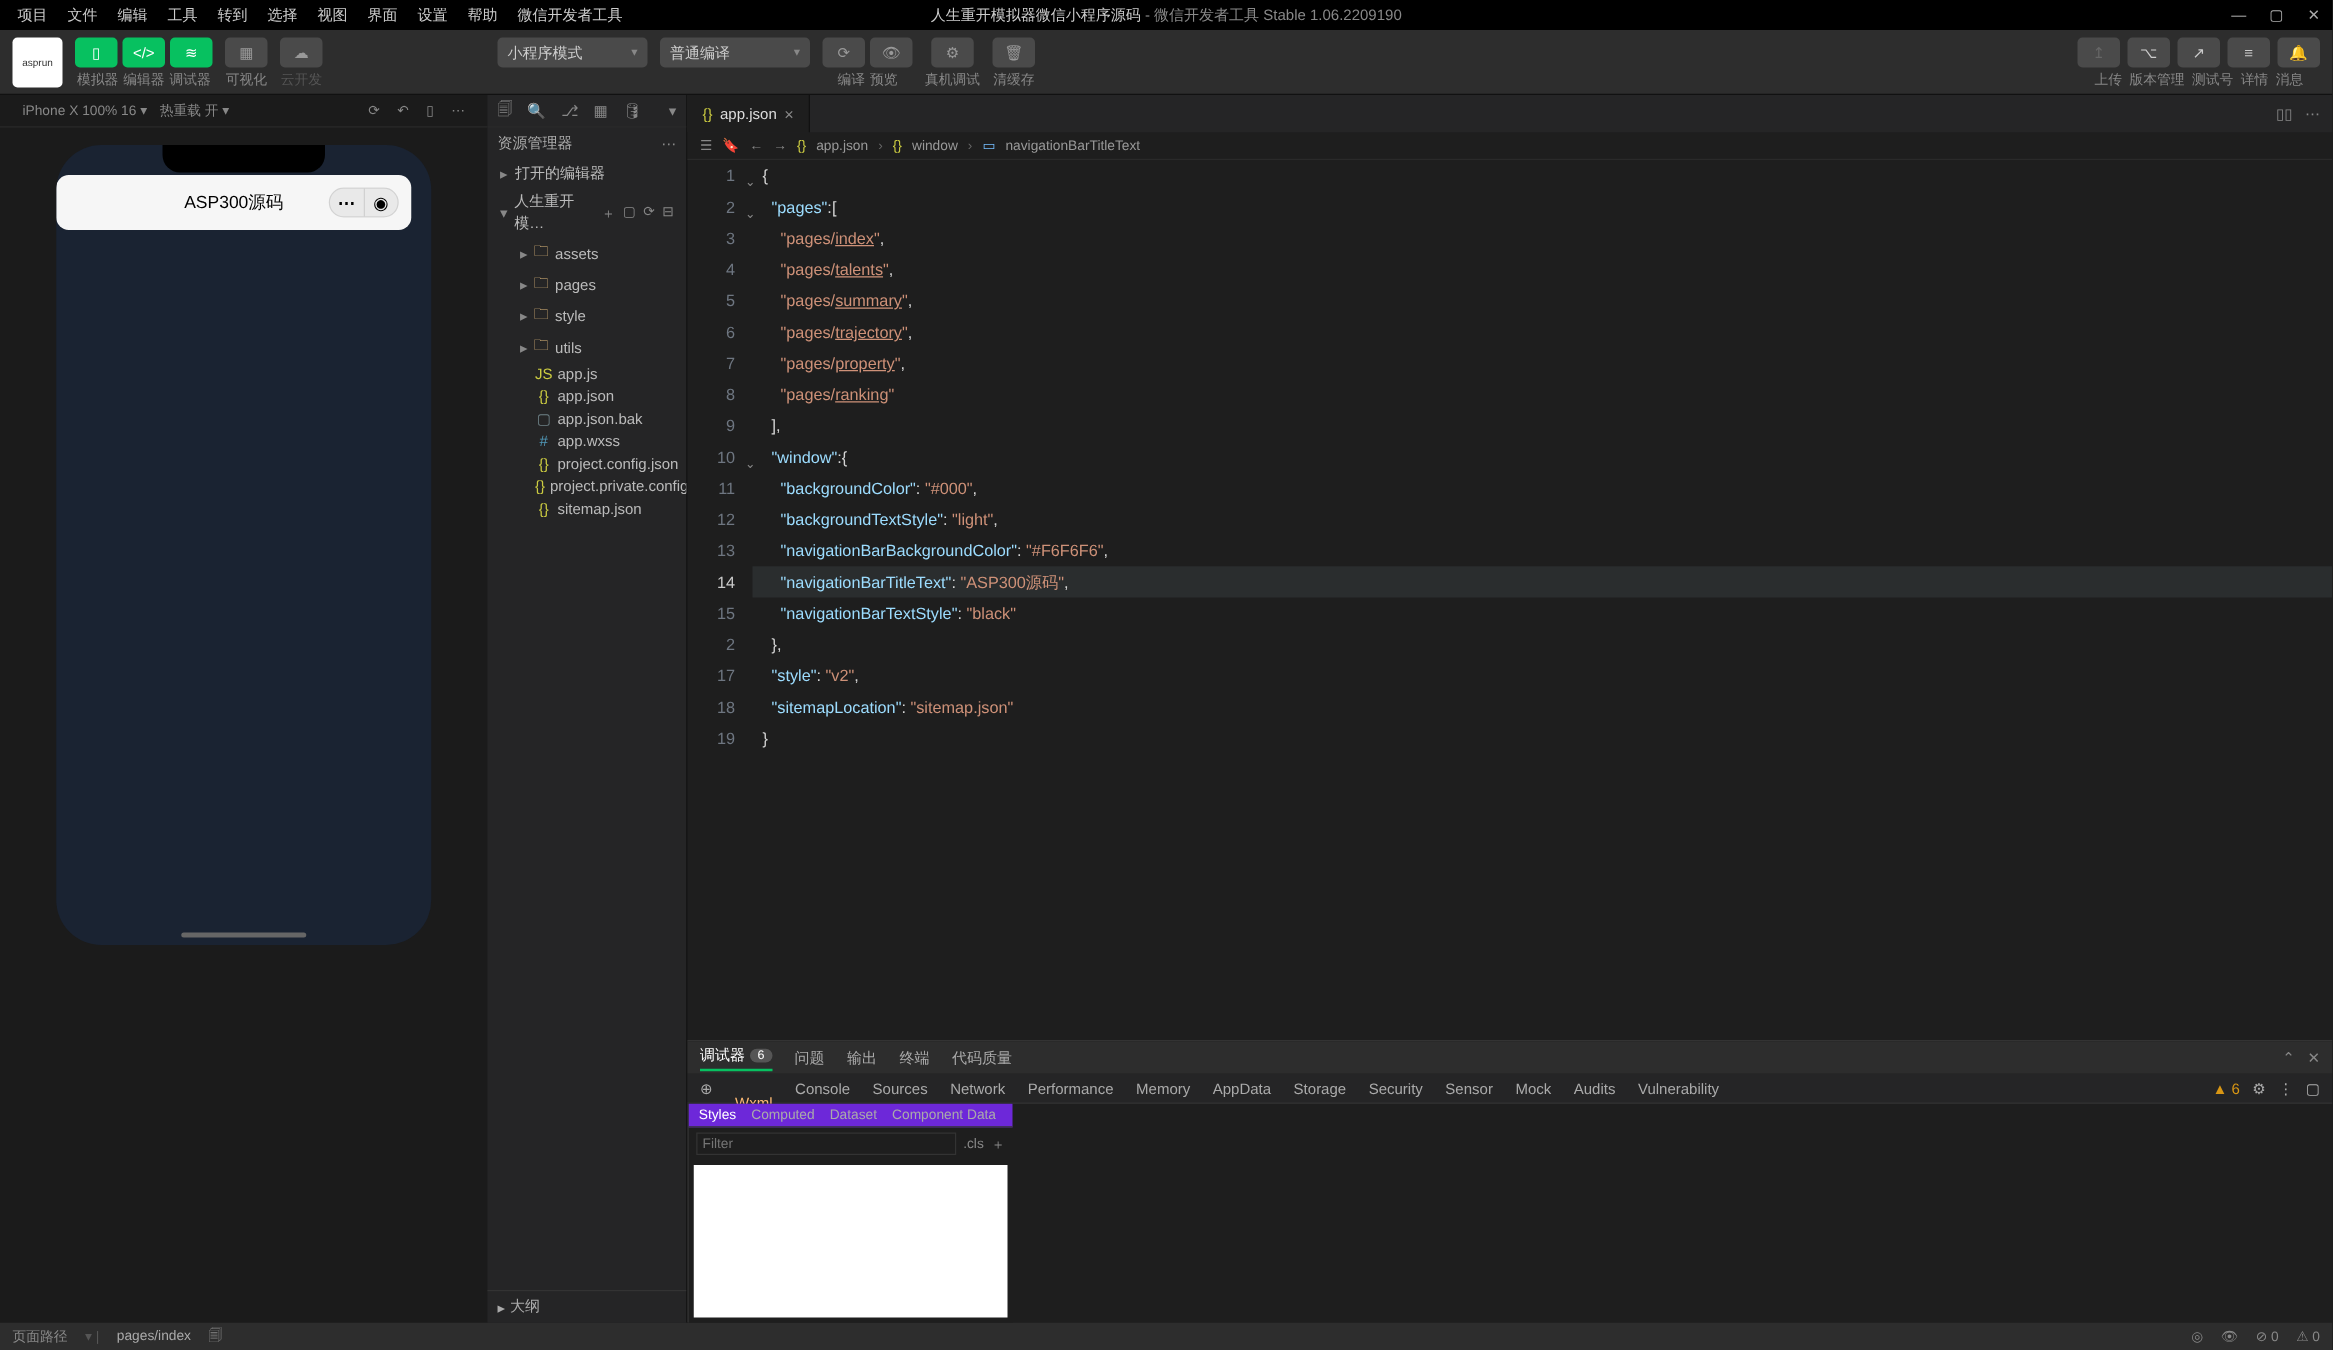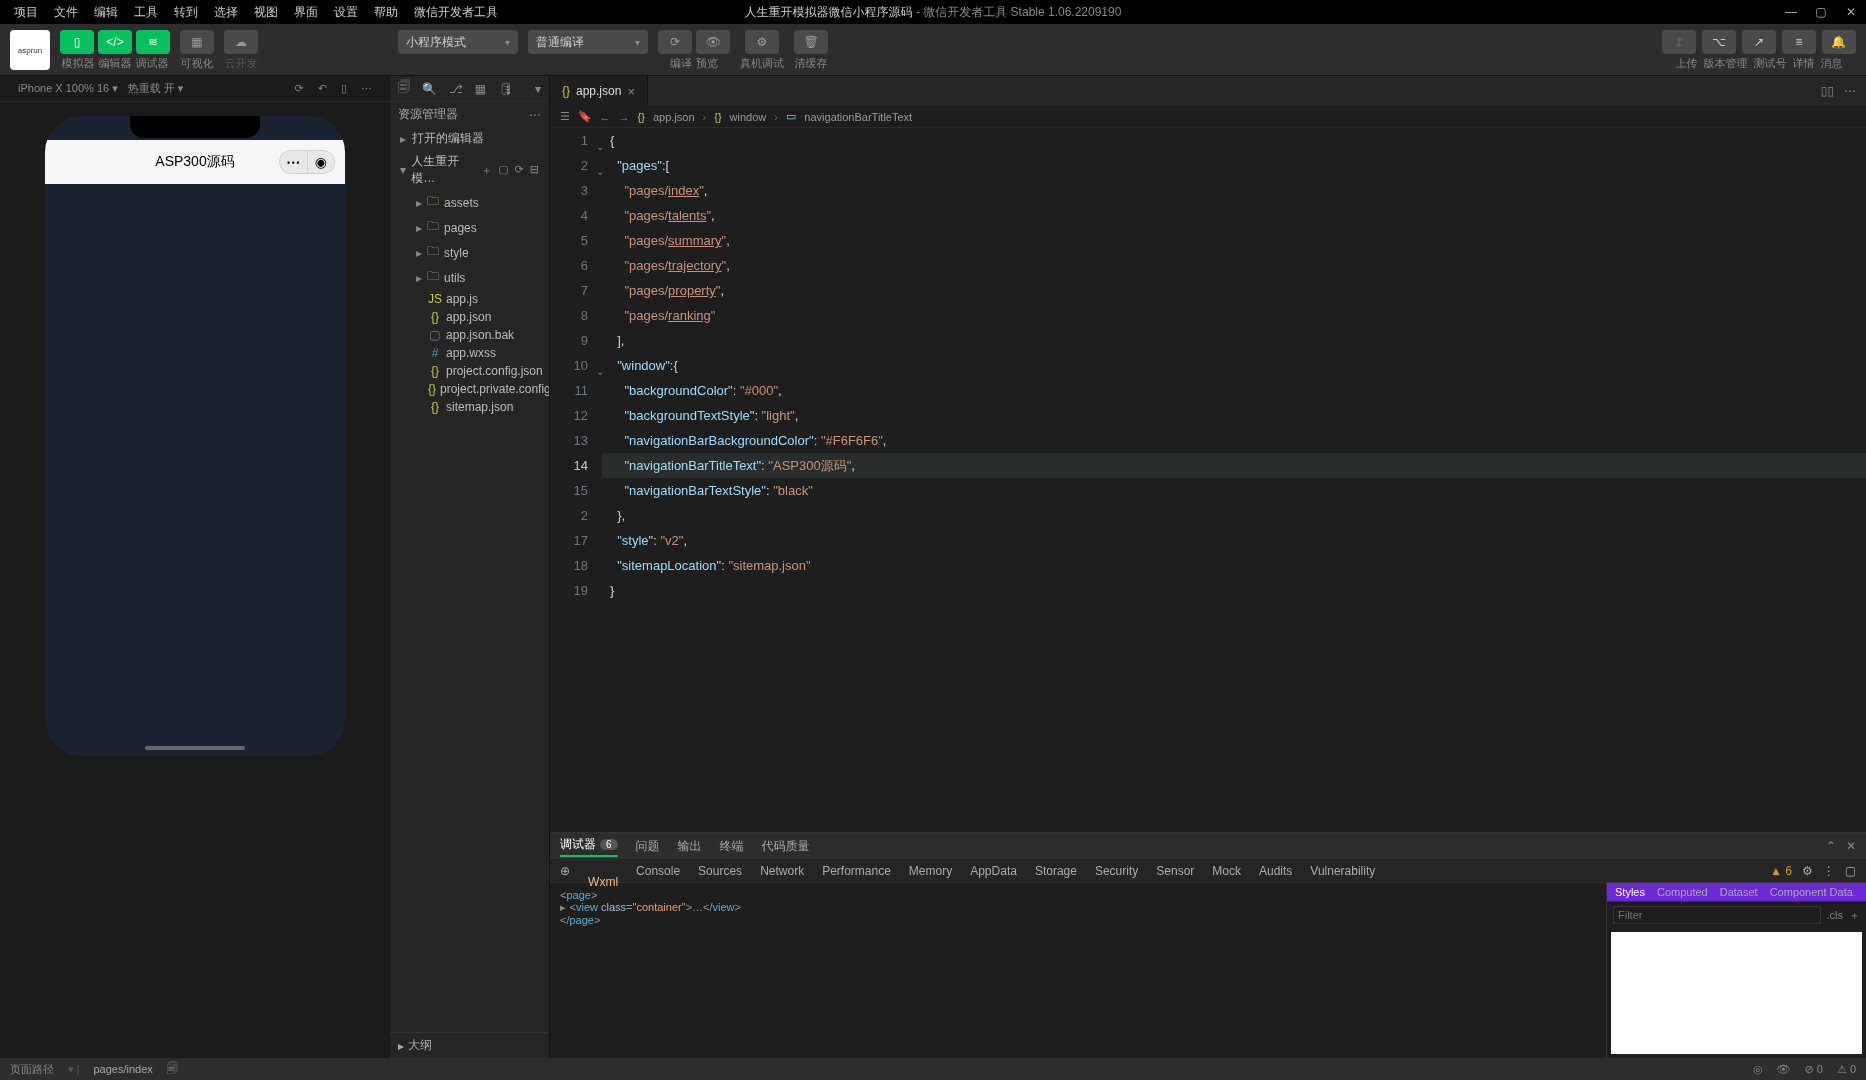--- a/index.html
+++ b/index.html
@@ -32,21 +32,21 @@
 
 .simcol { width: 390px; background: #1b1b1b; display: flex; flex-direction: column; }
 .simtop { height: 26px; display: flex; align-items: center; padding: 0 18px; color: #888; font-size: 11px; gap: 10px; border-bottom: 1px solid #2a2a2a; }
 .simtop .right { margin-left: auto; display: flex; gap: 14px; }
 .simtop .right span { cursor: pointer; }
 .phone-wrap { flex: 1; display: flex; align-items: flex-start; justify-content: center; padding-top: 14px; }
 .phone { width: 300px; height: 640px; background: #1a2332; border-radius: 36px; position: relative; overflow: hidden; }
 .notch { position: absolute; top: 0; left: 50%; transform: translateX(-50%); width: 130px; height: 22px; background: #000; border-bottom-left-radius: 14px; border-bottom-right-radius: 14px; z-index: 3; }
 .statusbar { position: absolute; top: 4px; left: 0; right: 0; display: flex; justify-content: center; padding: 0 16px; color: #fff; font-size: 11px; z-index: 2; }
 .statusbar .right { display: flex; gap: 4px; align-items: center; }
-.navhead { position: absolute; top: 24px; left: 0; right: 0; height: 44px; background: #f6f6f6; display: flex; align-items: center; justify-content: center; color: #000; font-size: 14px; z-index: 2; }
+.navhead { position: absolute; top: 24px; left: 0; right: 16px; height: 44px; background: #f6f6f6; display: flex; align-items: center; justify-content: center; color: #000; font-size: 14px; z-index: 2; border-radius: 10px; }
 .capsule { position: absolute; right: 10px; display: flex; background: rgba(0,0,0,.05); border: 1px solid rgba(0,0,0,.1); border-radius: 14px; width: 56px; height: 24px; }
 .capsule div { flex: 1; display: flex; align-items: center; justify-content: center; color: #000; }
 .capsule div:first-child { border-right: 1px solid rgba(0,0,0,.1); font-weight: bold; }
 .phone-content { position: absolute; top: 68px; left: 0; right: 0; bottom: 0; background: #1a2332; display: flex; flex-direction: column; align-items: center; padding-top: 130px; }
 .phone-title { color: #fff; font-size: 30px; letter-spacing: 2px; }
 .phone-sub { color: #ccc; font-size: 14px; margin-top: 12px; }
 .phone-btn { margin-top: 60px; width: 150px; height: 150px; border-radius: 50%; background: radial-gradient(circle at 35% 30%, #a8d94a, #3ba548); display: flex; align-items: center; justify-content: center; color: #fff; font-size: 24px; }
 .homeind { position: absolute; bottom: 6px; left: 50%; transform: translateX(-50%); width: 100px; height: 4px; background: #666; border-radius: 2px; }
 
 .expcol { width: 160px; background: #252526; border-right: 1px solid #111; display: flex; flex-direction: column; }
@@ -409,25 +409,20 @@
           <div class="t">Audits</div>
           <div class="t">Vulnerability</div>
           <div class="r">
           <span class="warn">▲ <span>6</span></span>
           <span>⚙</span>
           <span>⋮</span>
           <span>▢</span>
         </div>
       </div>
       <div class="devbody">
-        <div class="devleft">
-          <div class="line">&lt;<span class="tag">page</span>&gt;</div>
-          <div class="line"><span class="arr">▸</span>&lt;<span class="tag">view</span> <span class="attr">class</span>=<span class="val">"<span>container</span>"</span>&gt;…&lt;/<span class="tag">view</span>&gt;</div>
-          <div class="line">&lt;/<span class="tag">page</span>&gt;</div>
-        </div>
         <div class="devright">
           <div class="styletabs" id="styletabs">
               <span class="active">Styles</span>
               <span>Computed</span>
               <span>Dataset</span>
               <span>Component Data</span>
             </div>
           <div class="filterrow">
             <input placeholder="Filter" style="">
             <span>.cls</span>

